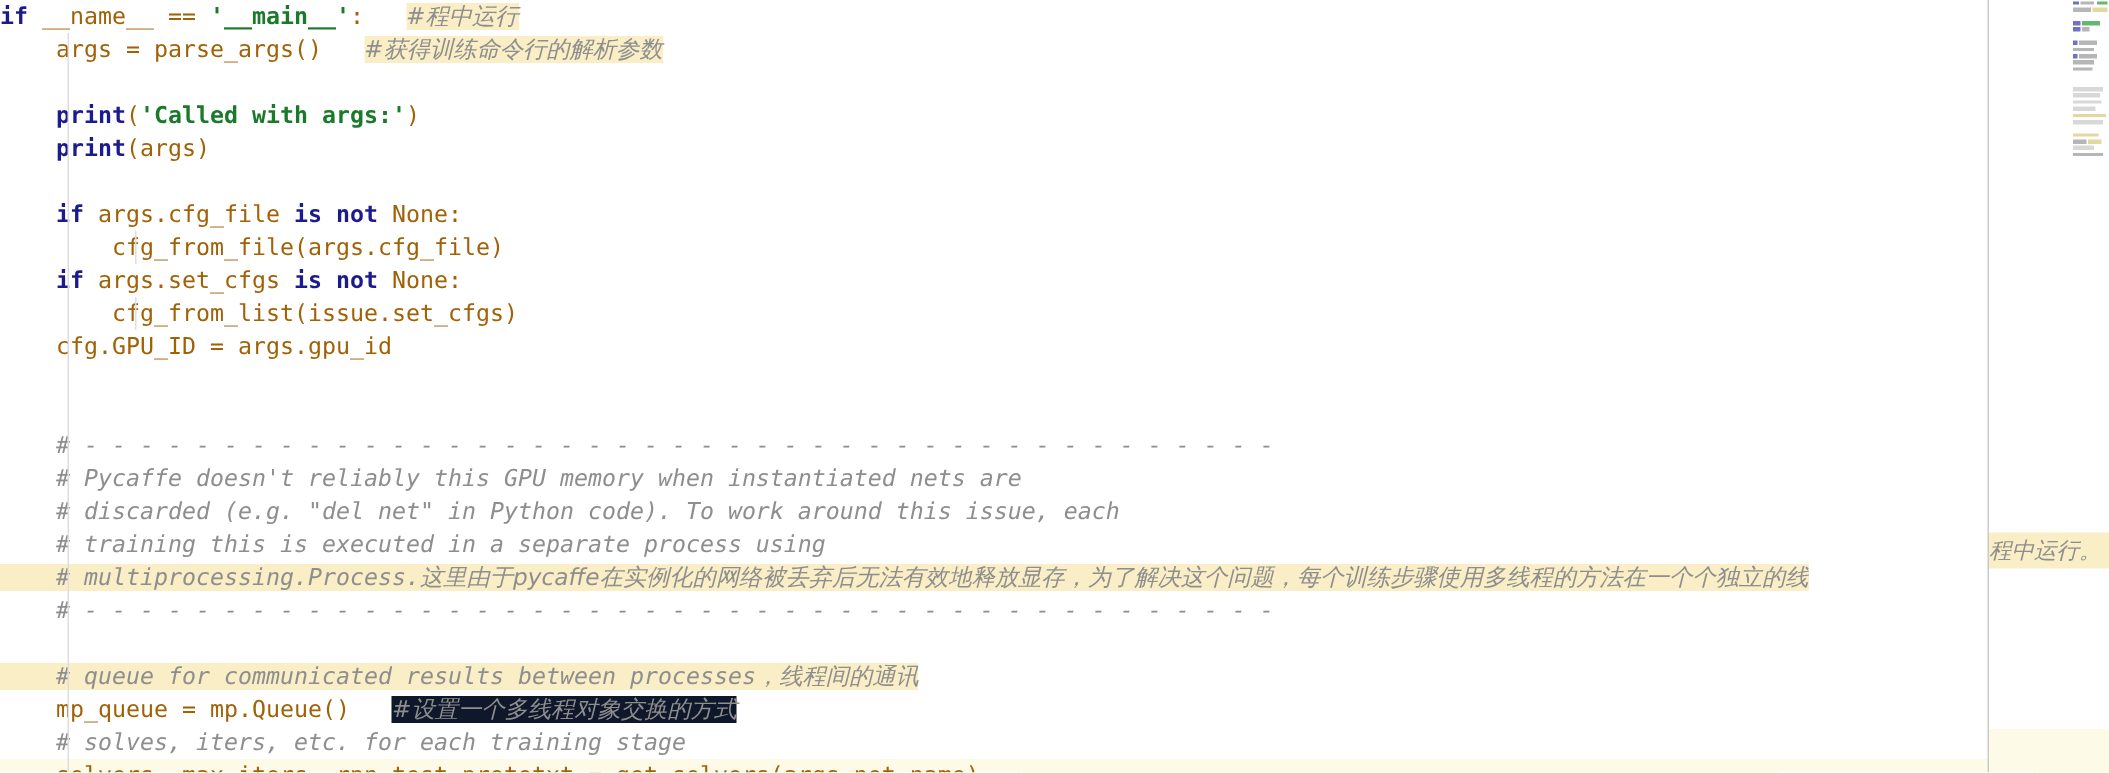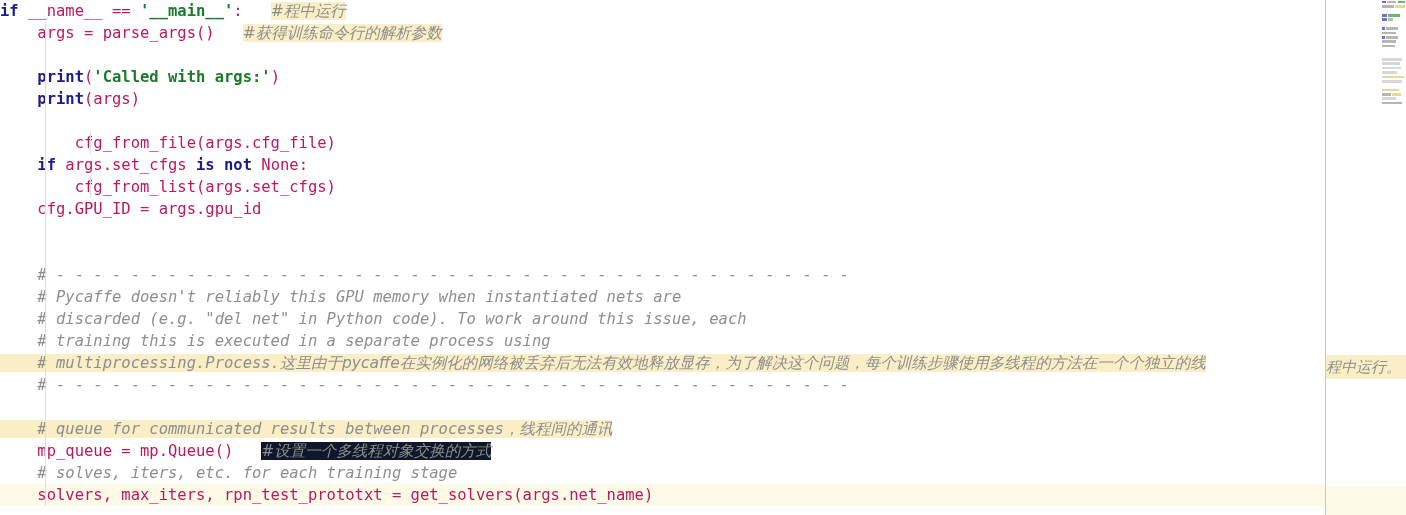--- a/index.html
+++ b/index.html
@@ -52,21 +52,21 @@
     position: absolute;
     top: 0;
     bottom: 0;
     width: 1px;
     background: #dedede;
   }
 
   
   .tok-kw   { color: #1b1b8f; font-weight: bold; text-align: center; }
   .tok-str  { color: #1a7a29; font-weight: bold; }
-  .tok-plain{ color: #be185d; }
+  .tok-plain{ color: #a16207; }
   .tok-com  { color: #8e8e8e; font-style: italic; }
   .tok-com-cn { color: #8e8e8e; font-style: italic; font-family: "DejaVu Sans", sans-serif; }
 
   
   .hl {
     background: #faeec6;
   }
   .hl-soft {
     background: #0f172a;
   }
@@ -143,23 +143,24 @@
 <div id="editor-root">
 
   <div id="code-pane">
     <div id="code-lines">
         <div class="code-line"><span class="tok-kw">if</span><span class="tok-plain"> __name__ </span><span class="tok-plain">== </span><span class="tok-str">'__main__'</span><span class="tok-plain">:   </span><span class="tok-com-cn hl">#程中运行</span></div>
         <div class="code-line"><span class="indent-guide" style="left: 45px;"></span><span class="tok-plain">    args = parse_args()   </span><span class="tok-com-cn hl">#获得训练命令行的解析参数</span></div>
         <div class="code-line"><span class="indent-guide" style="left: 45px;"></span>&nbsp;</div>
         <div class="code-line"><span class="indent-guide" style="left: 45px;"></span><span class="tok-plain">    </span><span class="tok-kw">print</span><span class="tok-plain">(</span><span class="tok-str">'Called with args:'</span><span class="tok-plain">)</span></div>
         <div class="code-line"><span class="indent-guide" style="left: 45px;"></span><span class="tok-plain">    </span><span class="tok-kw">print</span><span class="tok-plain">(args)</span></div>
         <div class="code-line"><span class="indent-guide" style="left: 45px;"></span>&nbsp;</div>
+        <div class="code-line"><span class="indent-guide" style="left: 45px;"></span><span class="tok-plain">    </span><span class="tok-kw">if</span><span class="tok-plain"> args.cfg_file </span><span class="tok-kw">is not</span><span class="tok-plain"> None:</span></div>
         <div class="code-line"><span class="indent-guide" style="left: 45px;"></span><span class="indent-guide" style="left: 90px;"></span><span class="tok-plain">        cfg_from_file(args.cfg_file)</span></div>
         <div class="code-line"><span class="indent-guide" style="left: 45px;"></span><span class="tok-plain">    </span><span class="tok-kw">if</span><span class="tok-plain"> args.set_cfgs </span><span class="tok-kw">is not</span><span class="tok-plain"> None:</span></div>
-        <div class="code-line"><span class="indent-guide" style="left: 45px;"></span><span class="indent-guide" style="left: 90px;"></span><span class="tok-plain">        cfg_from_list(args.set_cfgs)</span></div>
+        <div class="code-line"><span class="indent-guide" style="left: 45px;"></span><span class="indent-guide" style="left: 90px;"></span><span class="tok-plain">        cfg_from_list(issue.set_cfgs)</span></div>
         <div class="code-line"><span class="indent-guide" style="left: 45px;"></span><span class="tok-plain">    cfg.GPU_ID = args.gpu_id</span></div>
         <div class="code-line"><span class="indent-guide" style="left: 45px;"></span>&nbsp;</div>
         <div class="code-line"><span class="indent-guide" style="left: 45px;"></span>&nbsp;</div>
         <div class="code-line"><span class="indent-guide" style="left: 45px;"></span><span class="tok-com">    # - - - - - - - - - - - - - - - - - - - - - - - - - - - - - - - - - - - - - - - - - - -</span></div>
         <div class="code-line"><span class="indent-guide" style="left: 45px;"></span><span class="tok-com">    # Pycaffe doesn't reliably this GPU memory when instantiated nets are</span></div>
         <div class="code-line"><span class="indent-guide" style="left: 45px;"></span><span class="tok-com">    # discarded (e.g. "del net" in Python code). To work around this issue, each</span></div>
         <div class="code-line"><span class="indent-guide" style="left: 45px;"></span><span class="tok-com">    # training this is executed in a separate process using</span></div>
         <div class="code-line"><span class="indent-guide" style="left: 45px;"></span><span class="tok-com hl">    # multiprocessing.Process.</span><span class="tok-com-cn hl">这里由于pycaffe在实例化的网络被丢弃后无法有效地释放显存，为了解决这个问题，每个训练步骤使用多线程的方法在一个个独立的线</span></div>
         <div class="code-line"><span class="indent-guide" style="left: 45px;"></span><span class="tok-com">    # - - - - - - - - - - - - - - - - - - - - - - - - - - - - - - - - - - - - - - - - - - -</span></div>
         <div class="code-line"><span class="indent-guide" style="left: 45px;"></span>&nbsp;</div>

